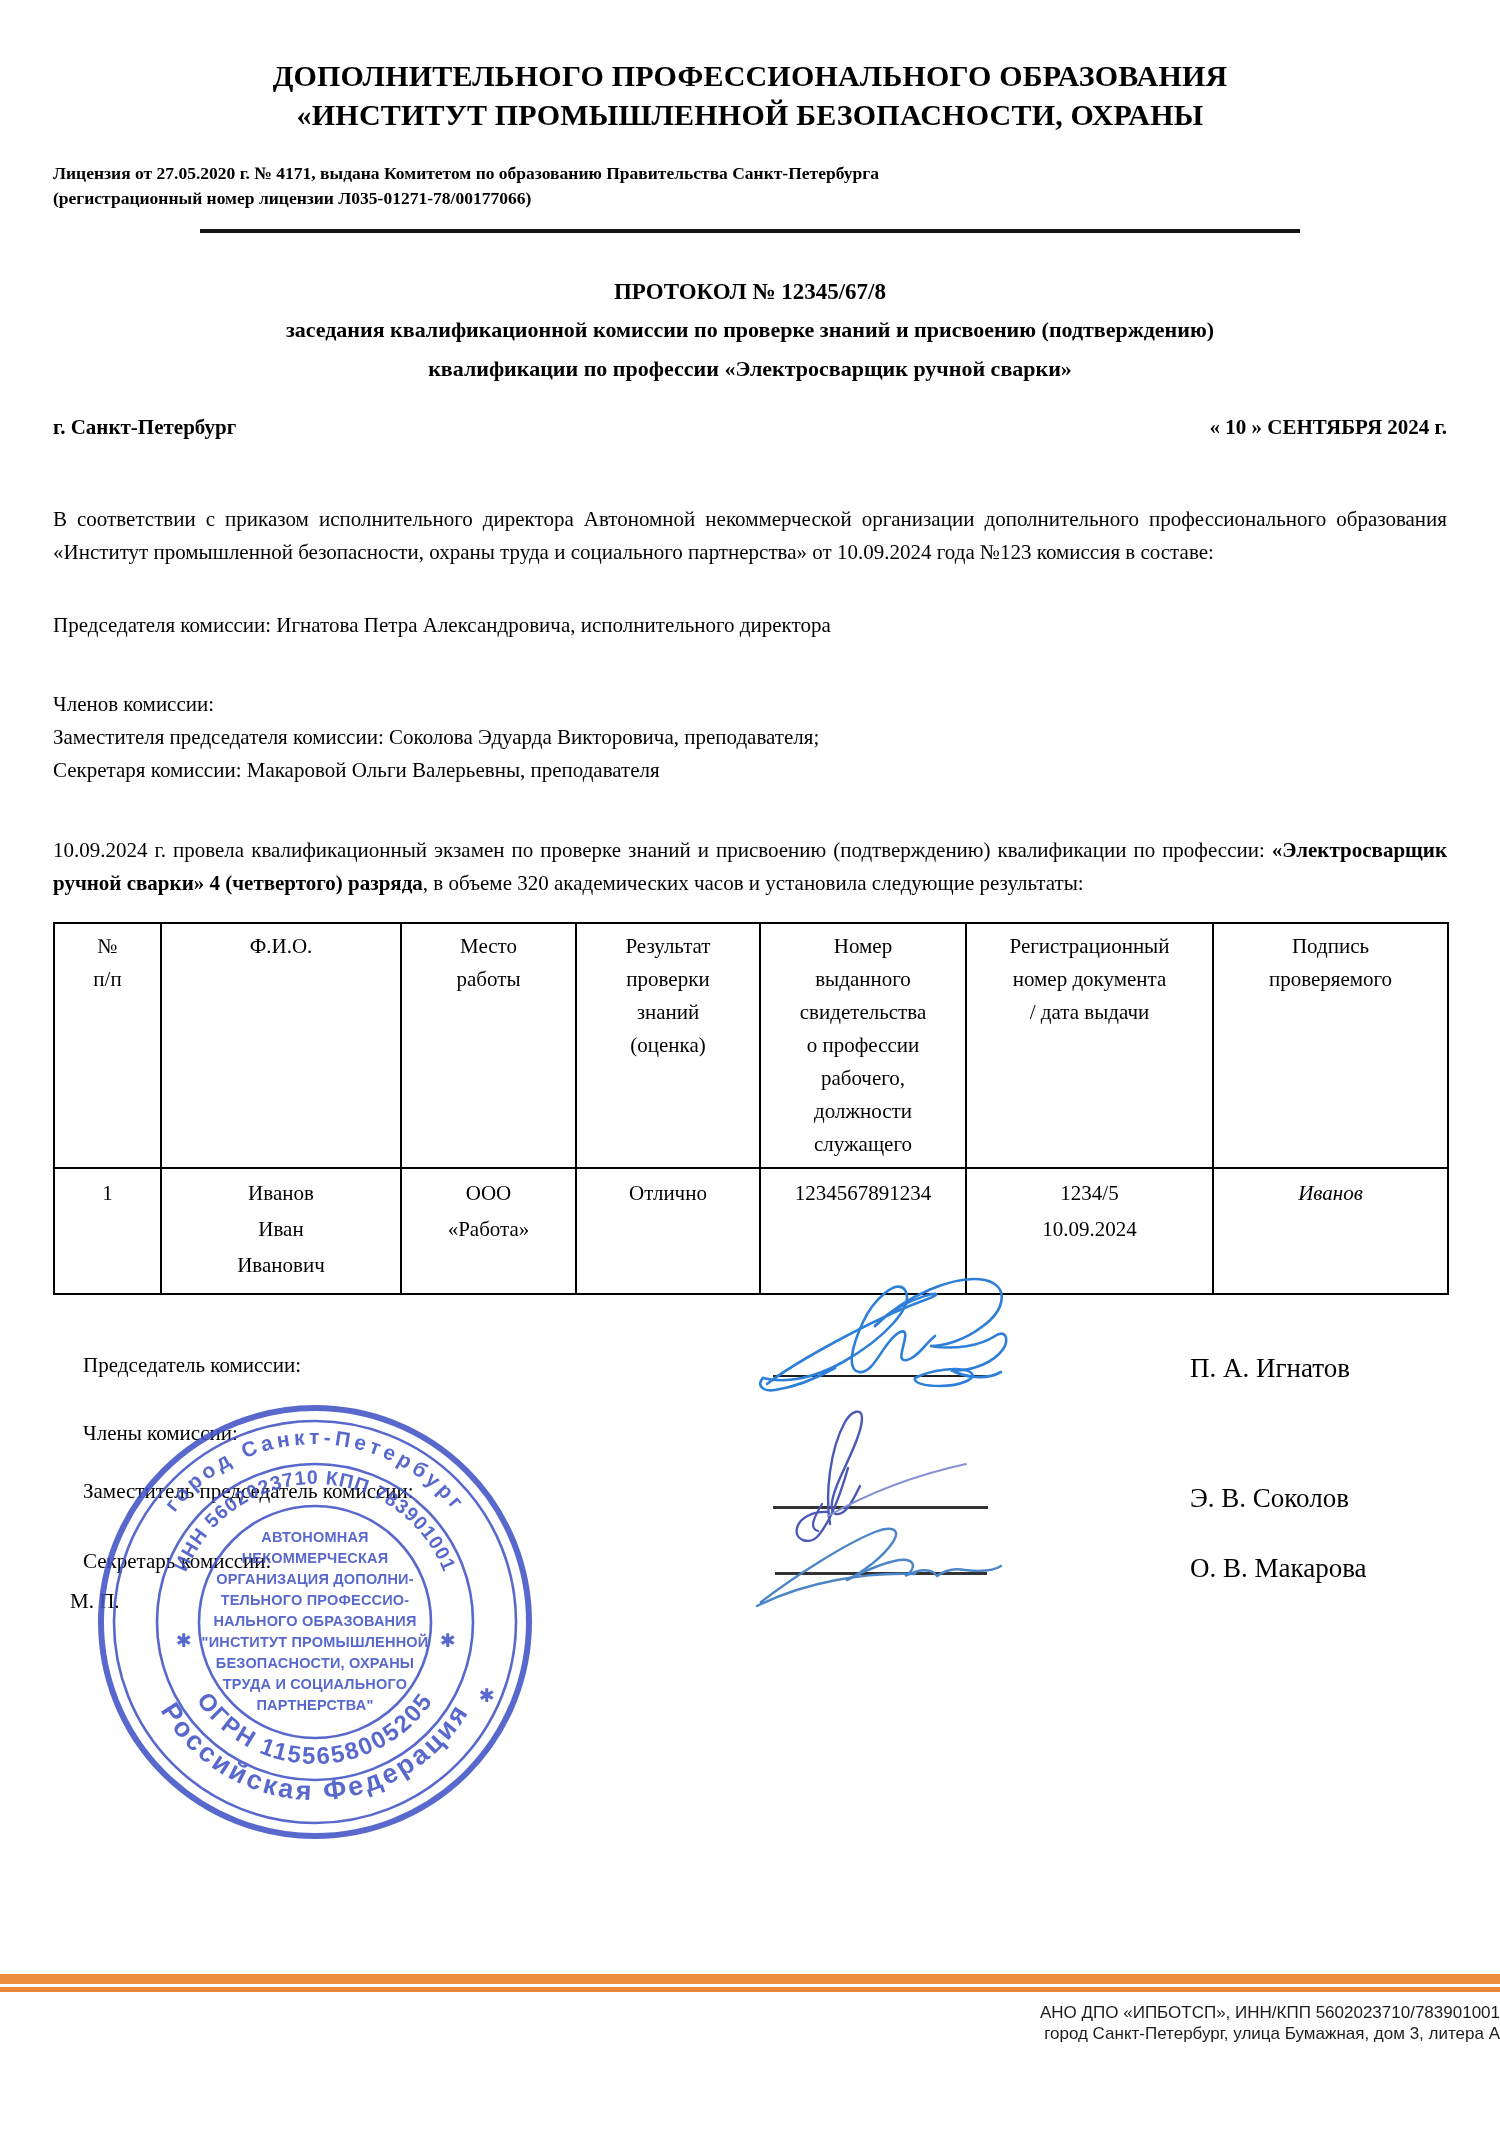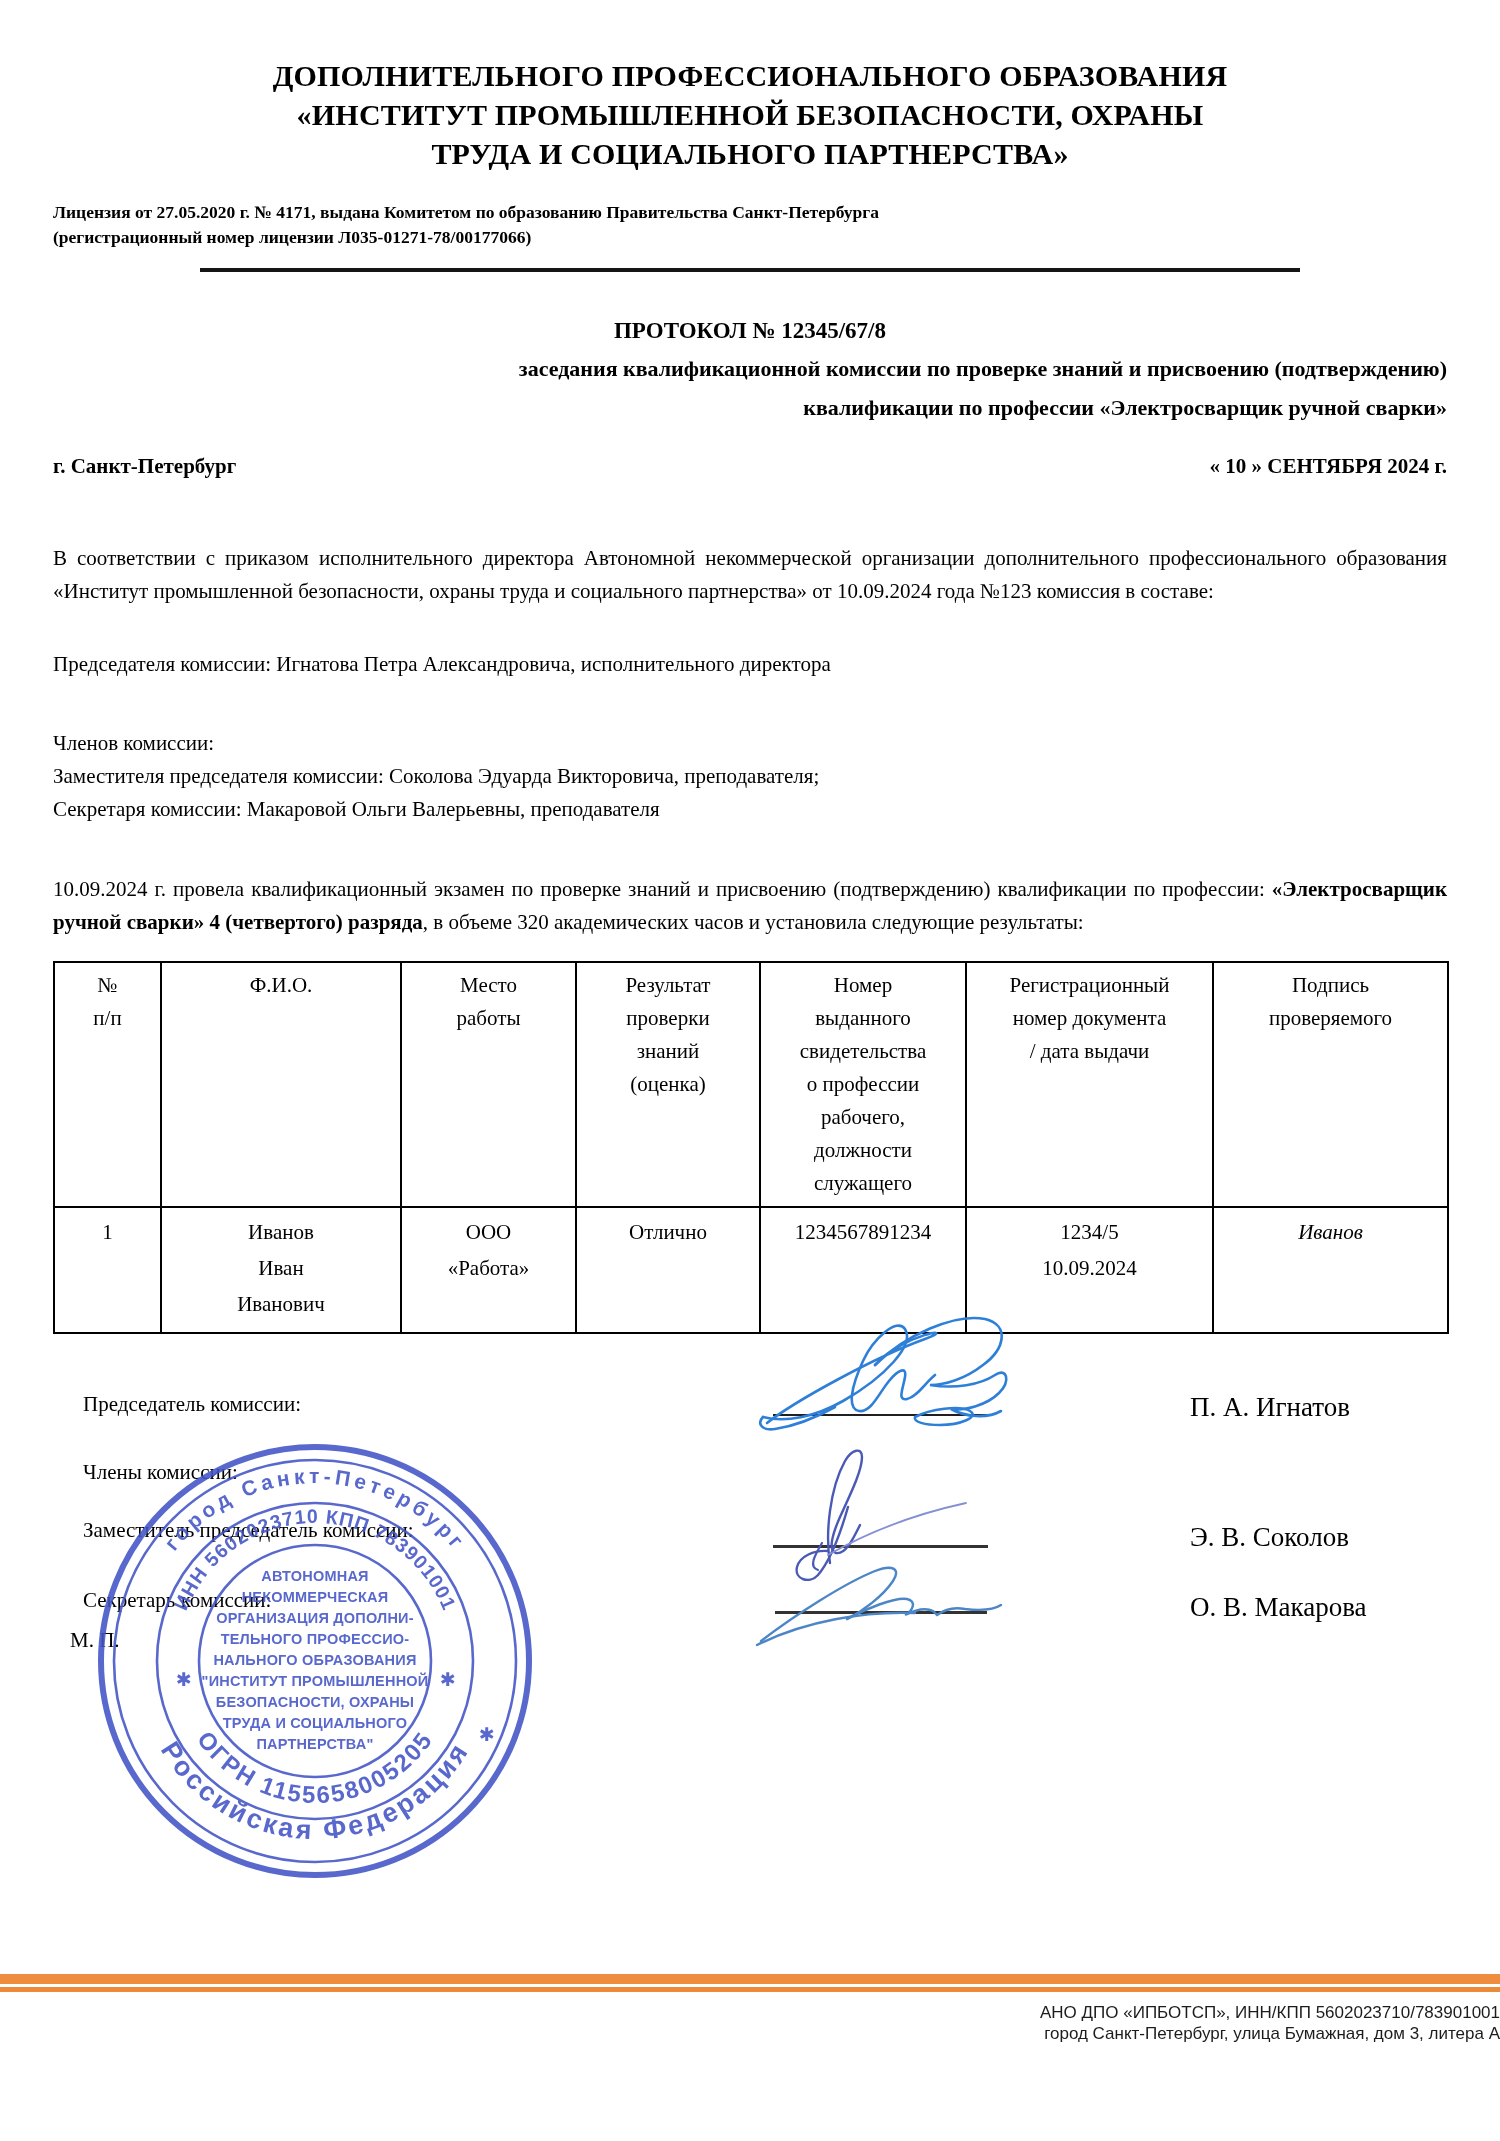--- a/index.html
+++ b/index.html
@@ -8,21 +8,21 @@
     font-family:"Liberation Serif","DejaVu Serif",serif;
     position:relative;overflow:hidden;
   }
   .content{padding:0 53px}
 
   .org-title{margin-top:56px;text-align:center;font-weight:bold;font-size:30px;line-height:39px;letter-spacing:.2px}
   .license{margin-top:27px;font-weight:bold;font-size:17.5px;line-height:25px}
   .rule{margin:18px auto 0;width:1100px;height:4px;background:#151515}
 
   .proto-title{margin-top:44px;text-align:center;font-weight:bold;font-size:23px;line-height:30px}
-  .proto-sub{margin-top:3px;text-align:right;font-weight:bold;font-size:22px;line-height:39px}
+  .proto-sub{margin-top:3px;text-align:center;font-weight:bold;font-size:22px;line-height:39px}
   .place-date{display:flex;justify-content:space-between;align-items:flex-start;font-weight:bold;font-size:21px;margin-top:27px}
 
   .p1{margin:63px 0 0;text-align:justify;font-size:21px;line-height:33px}
   .single{margin:40px 0 0;font-size:21px;line-height:33px}
   .group{margin:46px 0 0;font-size:21px;line-height:33px}
   .p2{margin:47px 0 0;text-align:justify;font-size:21px;line-height:33px}
   .p2 b{font-weight:bold}
 
   table.results{margin-top:22px;border-collapse:collapse;width:100%;table-layout:fixed}
   table.results th,table.results td{
@@ -54,21 +54,20 @@
   .stamp-text{font-family:"Liberation Sans","DejaVu Sans",sans-serif;font-weight:bold}
 </style>
 </head>
 <body>
 
 <div class="content">
 
   <div class="org-title">
     <div>ДОПОЛНИТЕЛЬНОГО ПРОФЕССИОНАЛЬНОГО ОБРАЗОВАНИЯ</div>
     <div>«ИНСТИТУТ ПРОМЫШЛЕННОЙ БЕЗОПАСНОСТИ, ОХРАНЫ</div>
-    <div>ТРУДА И СОЦИАЛЬНОГО ПАРТНЕРСТВА»</div>
   </div>
 
   <div class="license">
     <div>Лицензия от 27.05.2020 г. № 4171, выдана Комитетом по образованию Правительства Санкт-Петербурга</div>
     <div>(регистрационный номер лицензии Л035-01271-78/00177066)</div>
   </div>
 
   <div class="rule"></div>
 
   <div class="proto-title">ПРОТОКОЛ № 12345/67/8</div>

